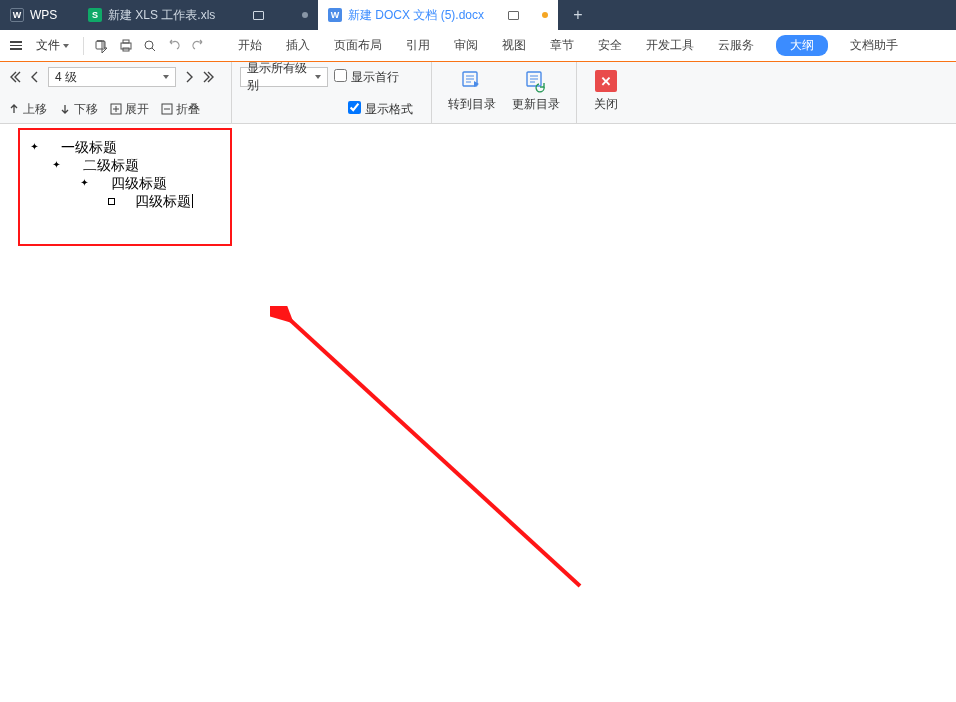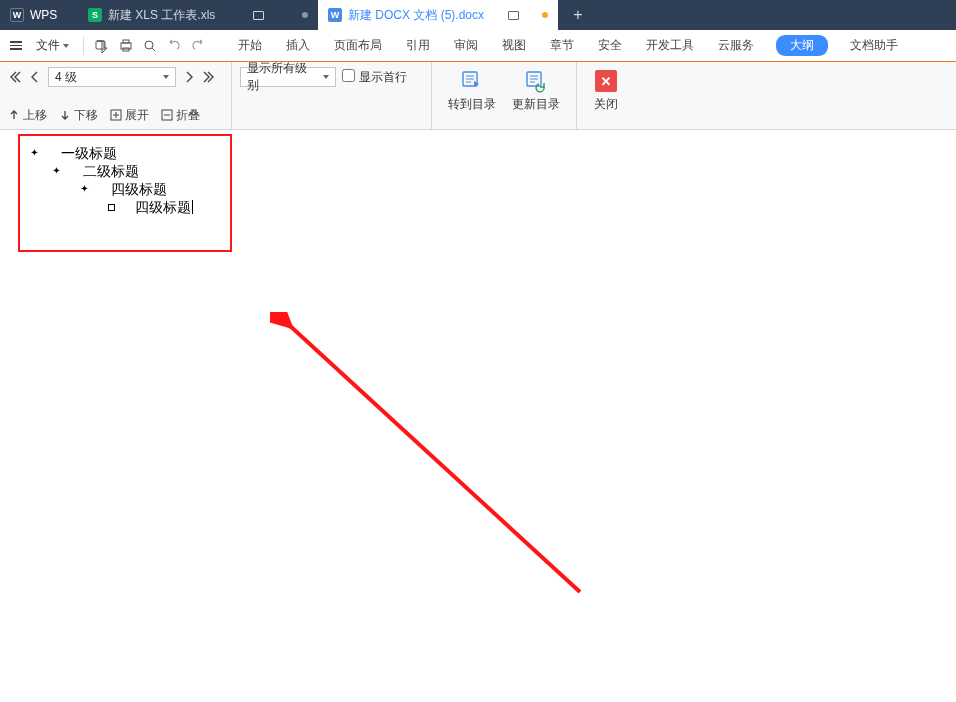--- a/index.html
+++ b/index.html
@@ -30,21 +30,21 @@
 .sep { width: 1px; height: 18px; background: #dcdcdc; margin: 0 4px; }
 .qicon { width: 20px; height: 20px; display: flex; align-items: center; justify-content: center; color: #555; cursor: pointer; }
 .menus { display: flex; gap: 20px; margin-left: 24px; align-items: center; }
 .menu-item { cursor: pointer; color: #444; padding: 4px 2px; }
 .menu-item.pill { background: #3b8cff; color: #fff; border-radius: 9px; padding: 2px 14px; }
 
 
 .toolwrap { display: flex; border-bottom: 1px solid #d6d6d6; background: #f7f8f9; }
 .toolbox { border-right: 1px solid #d6d6d6; padding: 4px 8px 3px; }
 .toolbox .row { display: flex; align-items: center; gap: 6px; height: 22px; }
-.toolbox .row2 { display: flex; align-items: center; gap: 12px; height: 22px; margin-top: 16px; }
+.toolbox .row2 { display: flex; align-items: center; gap: 12px; height: 22px; margin-top: 10px; }
 .sel { height: 20px; border: 1px solid #c5c5c5; background: #fff; display: flex; align-items: center; padding: 0 6px; font-size: 12px; gap: 6px; }
 .sel .car { margin-left: auto; }
 .tbtn { display: flex; align-items: center; gap: 3px; cursor: pointer; color: #444; }
 .arrsvg { width: 16px; height: 16px; }
 .chk { display: flex; align-items: flex-start; gap: 4px; }
 .chk input { width: 13px; height: 13px; }
 .bigbtn { display: flex; flex-direction: column; align-items: center; gap: 2px; padding: 2px 8px; cursor: pointer; }
 .bigbtn .bicon { width: 26px; height: 26px; display: flex; align-items: center; justify-content: center; }
 .closeic { width: 22px; height: 22px; background: #e94b4b; color: #fff; border-radius: 2px; display: flex; align-items: center; justify-content: center; font-size: 13px; font-weight: bold; }
 
@@ -196,27 +196,34 @@
             <rect x="1" y="1" width="10" height="10" fill="none" stroke="#444"></rect>
             <path d="M3 6h6" stroke="#444"></path>
           </svg>
         <span>折叠</span>
       </div>
     </div>
   </div>
 
   <div class="toolbox" style="width:200px">
     <div class="row">
-      <div class="sel" style="width:96px">
+      <div class="sel" style="width:88px">
         <span>显示所有级别</span>
         <span class="caret car"></span>
       </div>
       <label class="chk">
         <input type="checkbox" style="">
         <span>显示首行</span>
+      </label>
+    </div>
+    <div class="row2">
+      <span style="width:96px"></span>
+      <label class="chk">
+        <input type="checkbox" checked="" style="">
+        <span>显示格式</span>
       </label>
     </div>
   </div>
 
   <div class="toolbox" style="display:flex;gap:0">
     <div class="bigbtn">
       <div class="bicon">
         <svg width="24" height="24" viewBox="0 0 24 24">
             <rect x="3" y="3" width="14" height="14" rx="1" fill="none" stroke="#4a8be8" stroke-width="1.4"></rect>
             <path d="M6 7h8M6 10h8M6 13h5" stroke="#4a8be8"></path>

